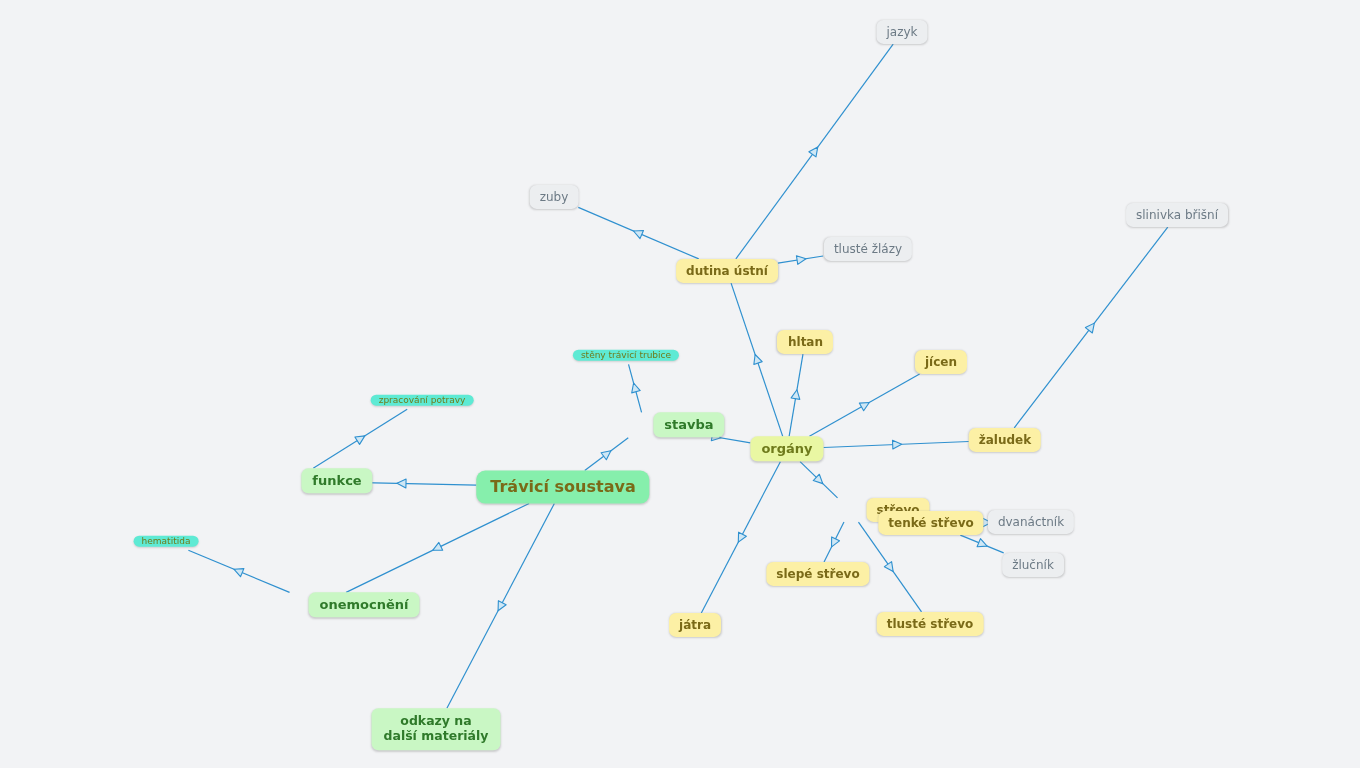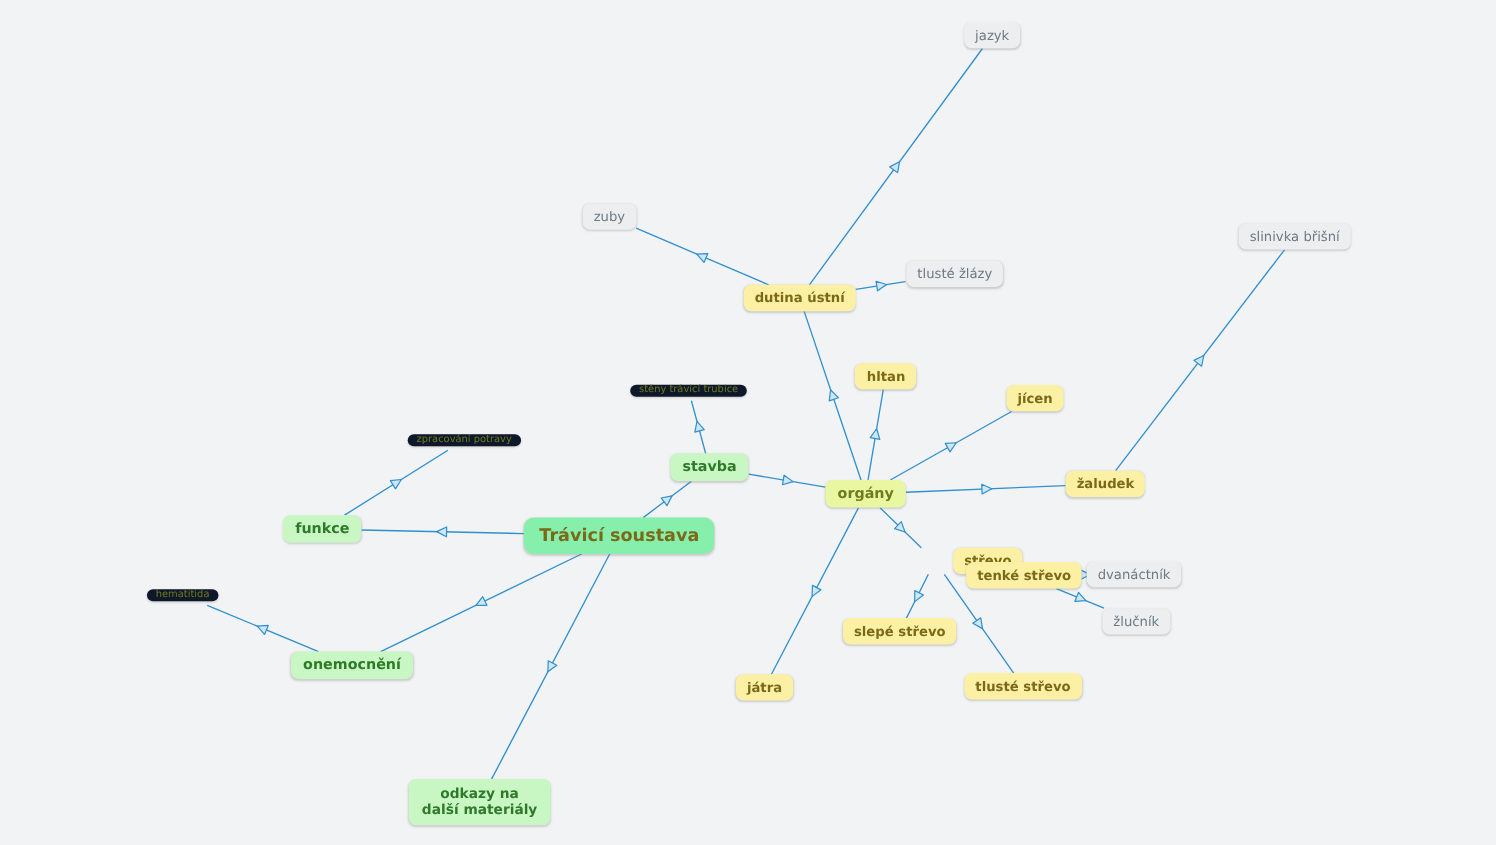--- a/index.html
+++ b/index.html
@@ -47,37 +47,38 @@
     font-size: 16px;
     padding: 7px 14px;
     border-radius: 9px;
   }
   .style-branch-green {
     background: #c9f7c4;
     color: #2f7a2a;
     font-weight: bold;
     font-size: 13px;
     padding: 5px 11px;
+    margin-left: 44px;
   }
   .style-branch-green-lg {
     background: #c9f7c4;
     color: #2f7a2a;
     font-weight: bold;
     font-size: 12.5px;
     padding: 6px 12px;
   }
   .style-hub-lime {
     background: #e9f7a3;
     color: #6f7b1c;
     font-weight: bold;
     font-size: 13px;
     padding: 5px 11px;
   }
   .style-leaf-lime {
-    background: #0f172a;
+    background: #5eead4;
     color: #6f7b1c;
     font-weight: normal;
     font-size: 9px;
     padding: 0 8px;
     border-radius: 6px;
   }
   .style-organ-yellow {
     background: #fcf0a5;
     color: #7a6a18;
     font-weight: bold;

